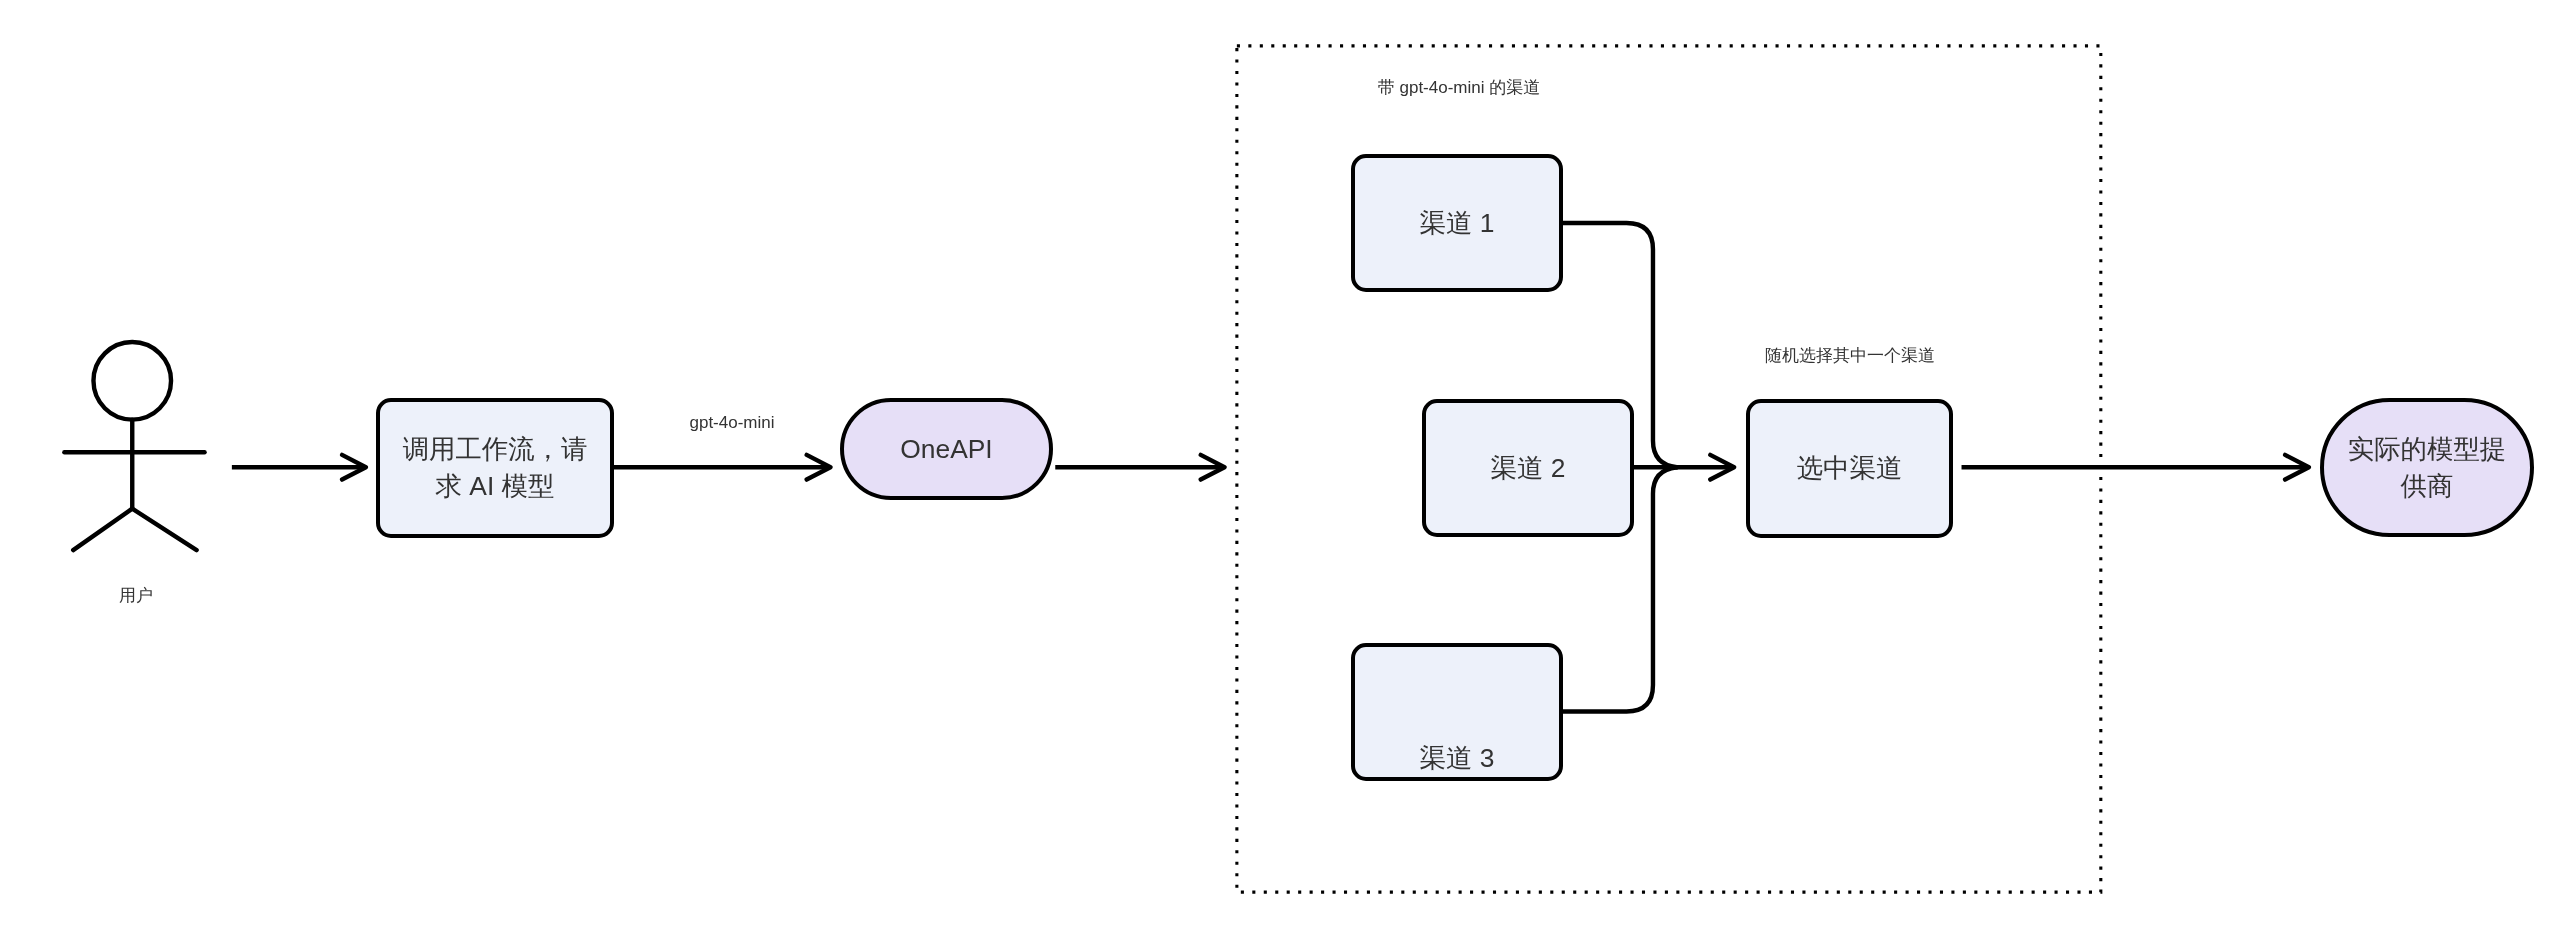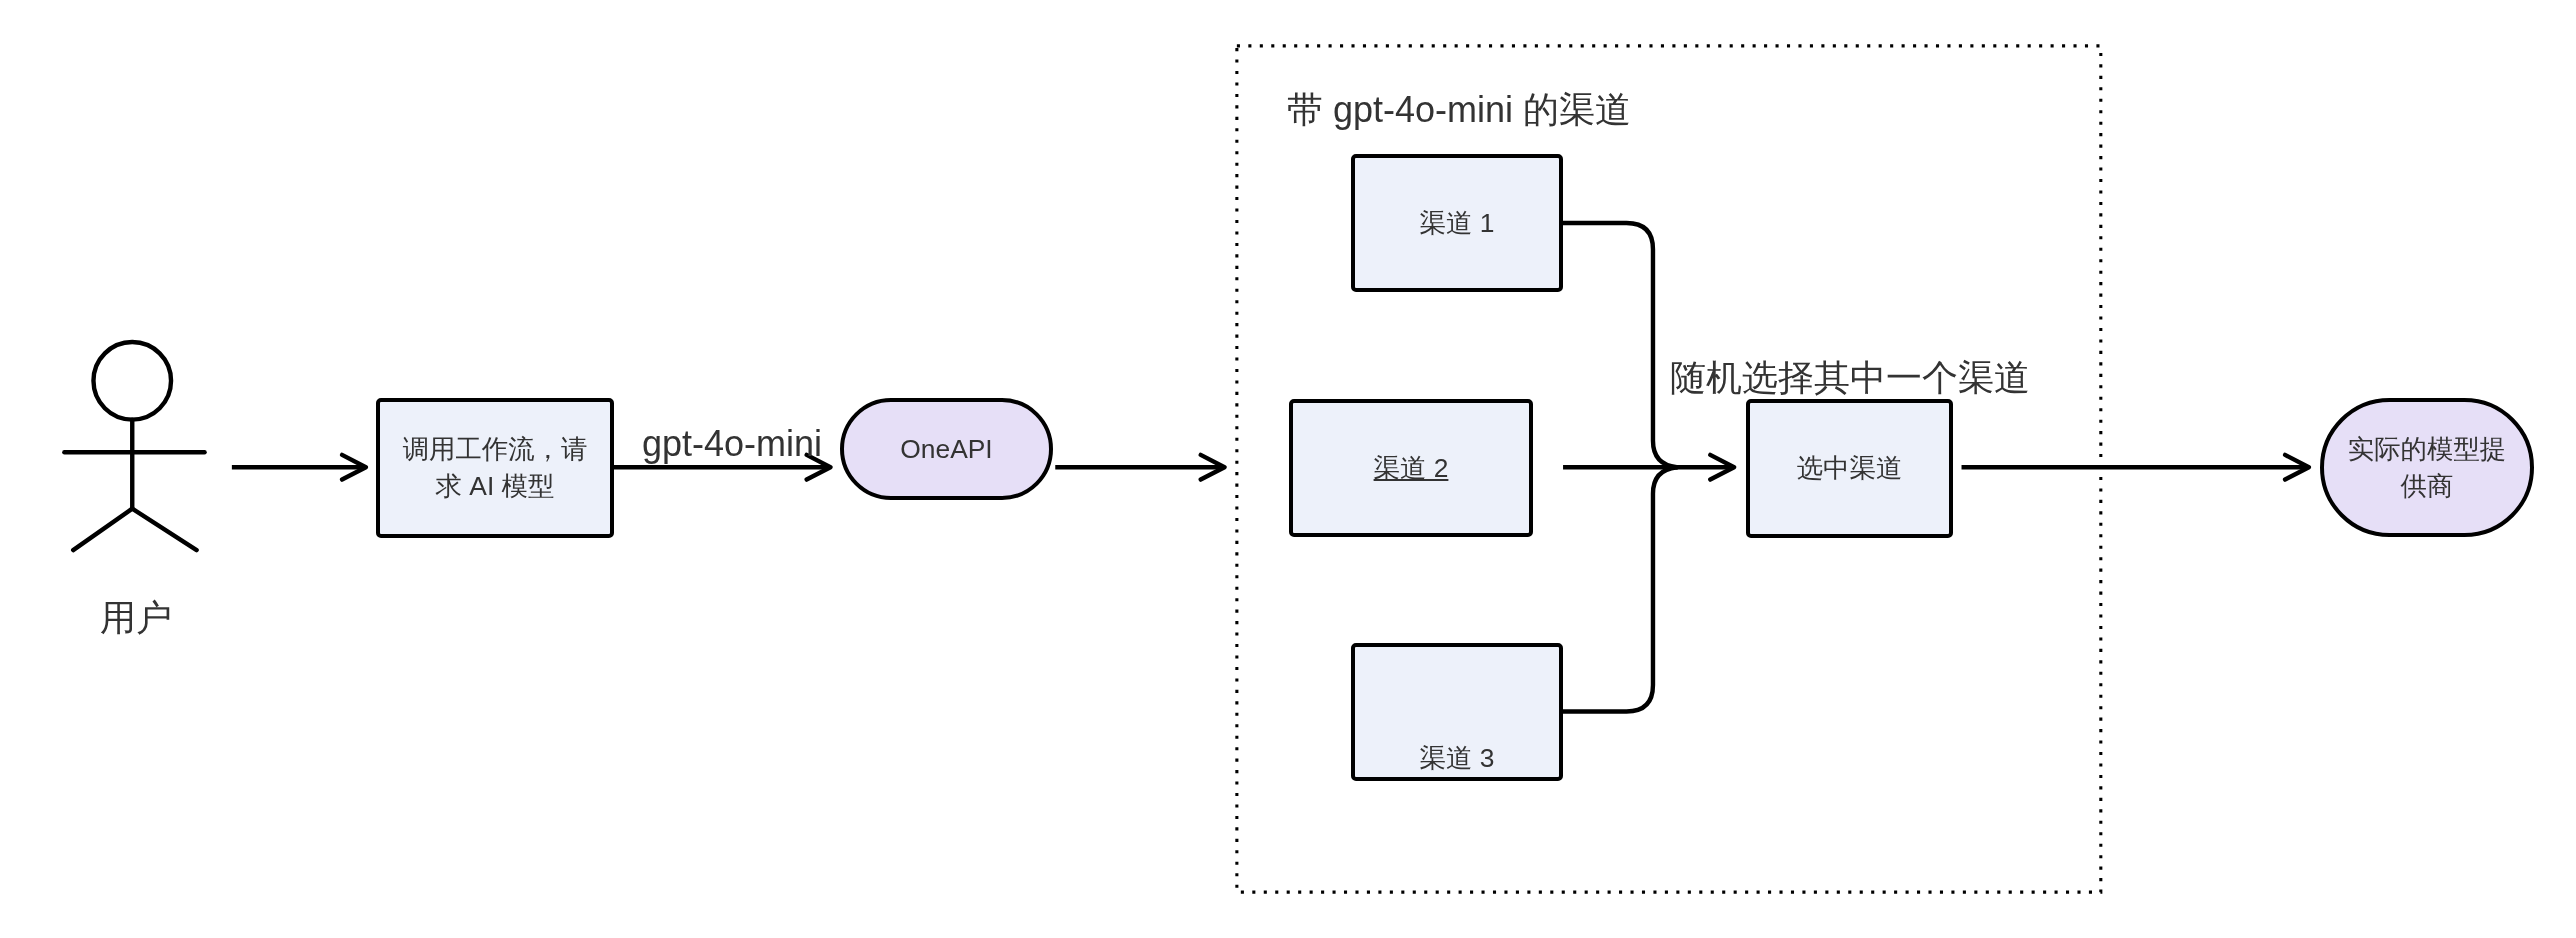--- a/index.html
+++ b/index.html
@@ -23,35 +23,34 @@
     position:absolute;
     display:flex;flex-direction:column;align-items:center;justify-content:center;
     box-sizing:border-box;
     text-align:center;
     font-size:26.4px;line-height:1.4;
     color:var(--text);
   }
   .rect-node{
     background:var(--node-fill);
     border:4px solid var(--stroke);
-    border-radius:5px;
+    border-radius:15px;
   }
   .stadium-node{
     background:var(--accent-fill);
     border:4.8px solid var(--stroke);
     border-radius:72px;
   }
   .float-label{
     position:absolute;
     transform:translateX(-50%);
     white-space:nowrap;
-    font-size:36px;
+    font-size:17px;
     color:var(--text);
     text-align:center;
-    margin-top:10px;
   }
 </style>
 </head>
 <body>
 
 <div class="canvas">
 
   <svg class="edges-layer" width="2576" height="938" viewBox="0 0 2922 1064" xmlns="http://www.w3.org/2000/svg">
     <defs>
       <marker id="arrowhead" markerUnits="userSpaceOnUse" markerWidth="44" markerHeight="44" refX="32" refY="17" orient="auto">
@@ -89,21 +88,21 @@
 
   <div class="node stadium-node" style="left:840px; top:398px; width:213px; height:102px;">
     <span>OneAPI</span>
   </div>
 
   <div class="float-label" style="left:1459px; top:76px;">带 gpt-4o-mini 的渠道</div>
 
   <div class="node rect-node" style="left:1351px; top:154px; width:212px; height:138px;">
     <span>渠道 1</span>
   </div>
-  <div class="node rect-node" style="left:1289px; top:399px; width:244px; height:138px;text-decoration:underline;">
+  <div class="node rect-node" style="left:1422px; top:399px; width:212px; height:138px;">
     <span>渠道 2</span>
   </div>
   <div class="node rect-node" style="left:1351px; top:643px; width:212px; height:138px;justify-content:flex-end;">
     <span>渠道 3</span>
   </div>
 
   <div class="float-label" style="left:1850px; top:344px;">随机选择其中一个渠道</div>
 
   <div class="node stadium-node" style="left:2320px; top:398px; width:214px; height:139px;">
     <span>实际的模型提</span>

